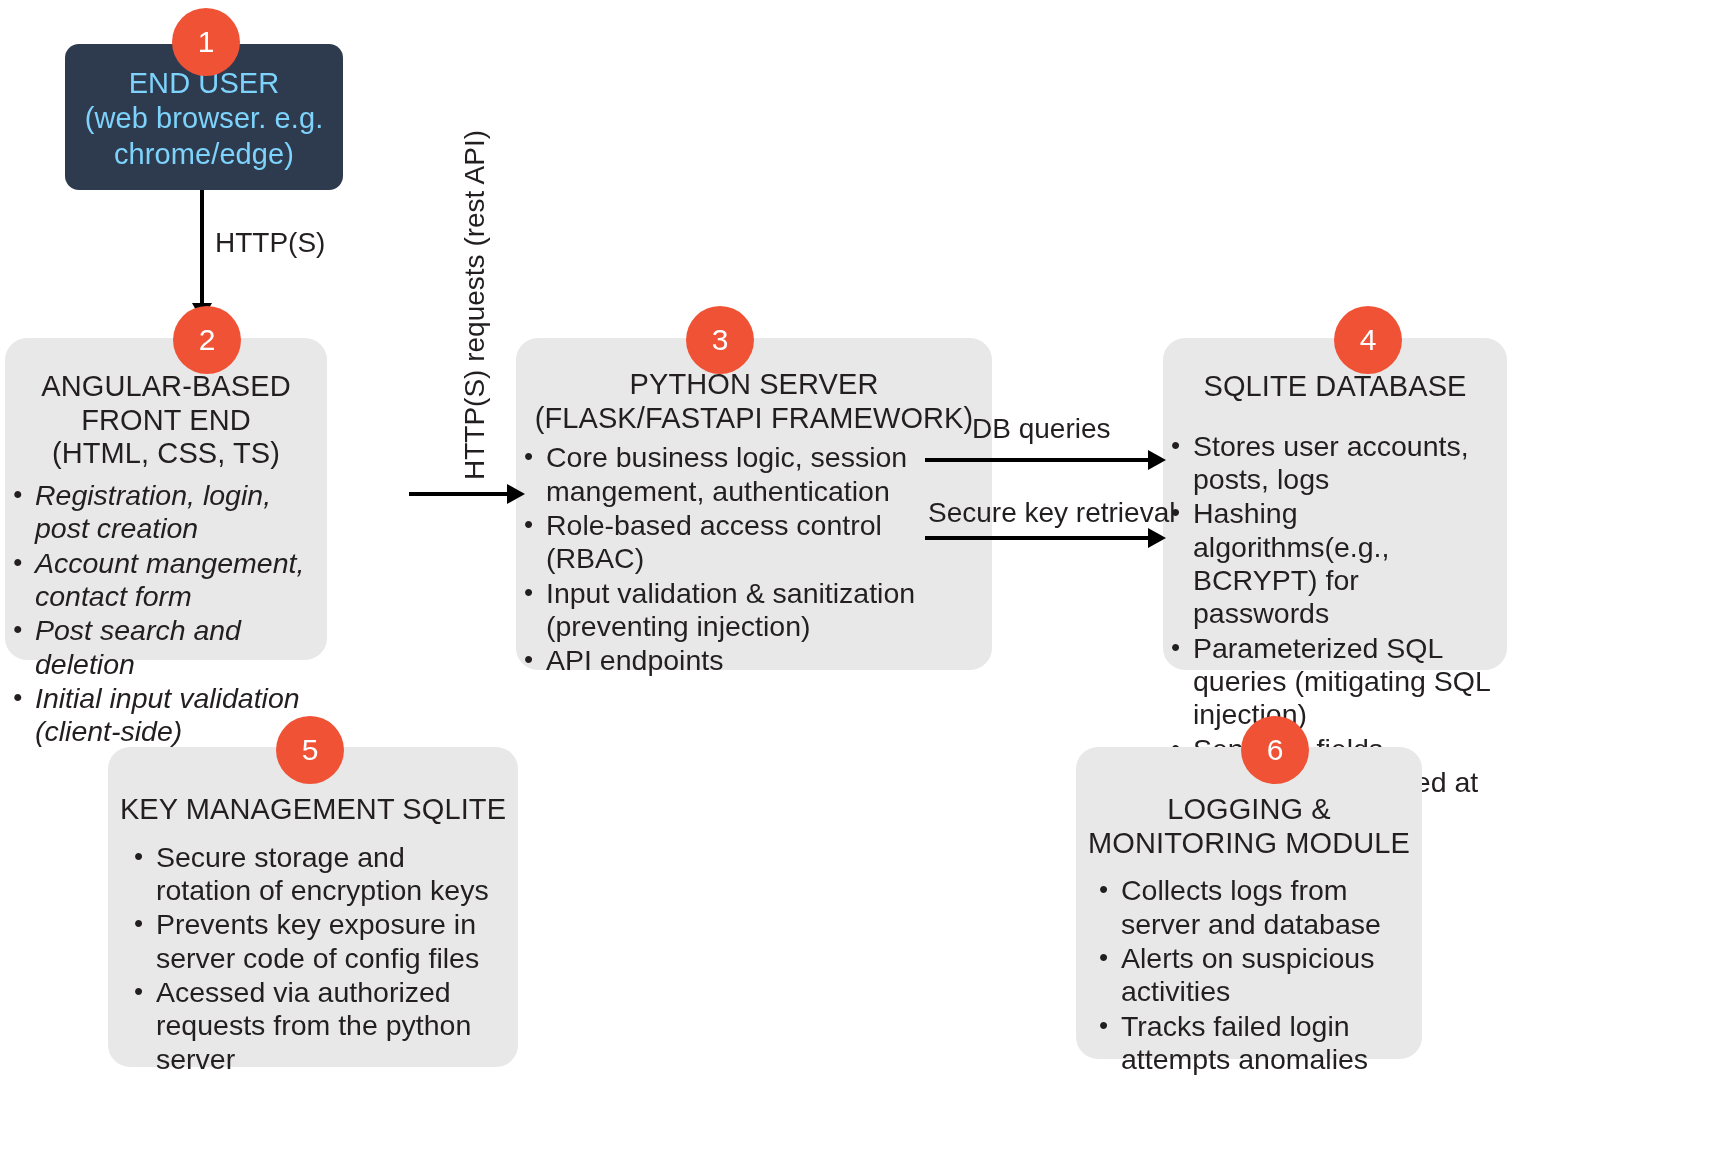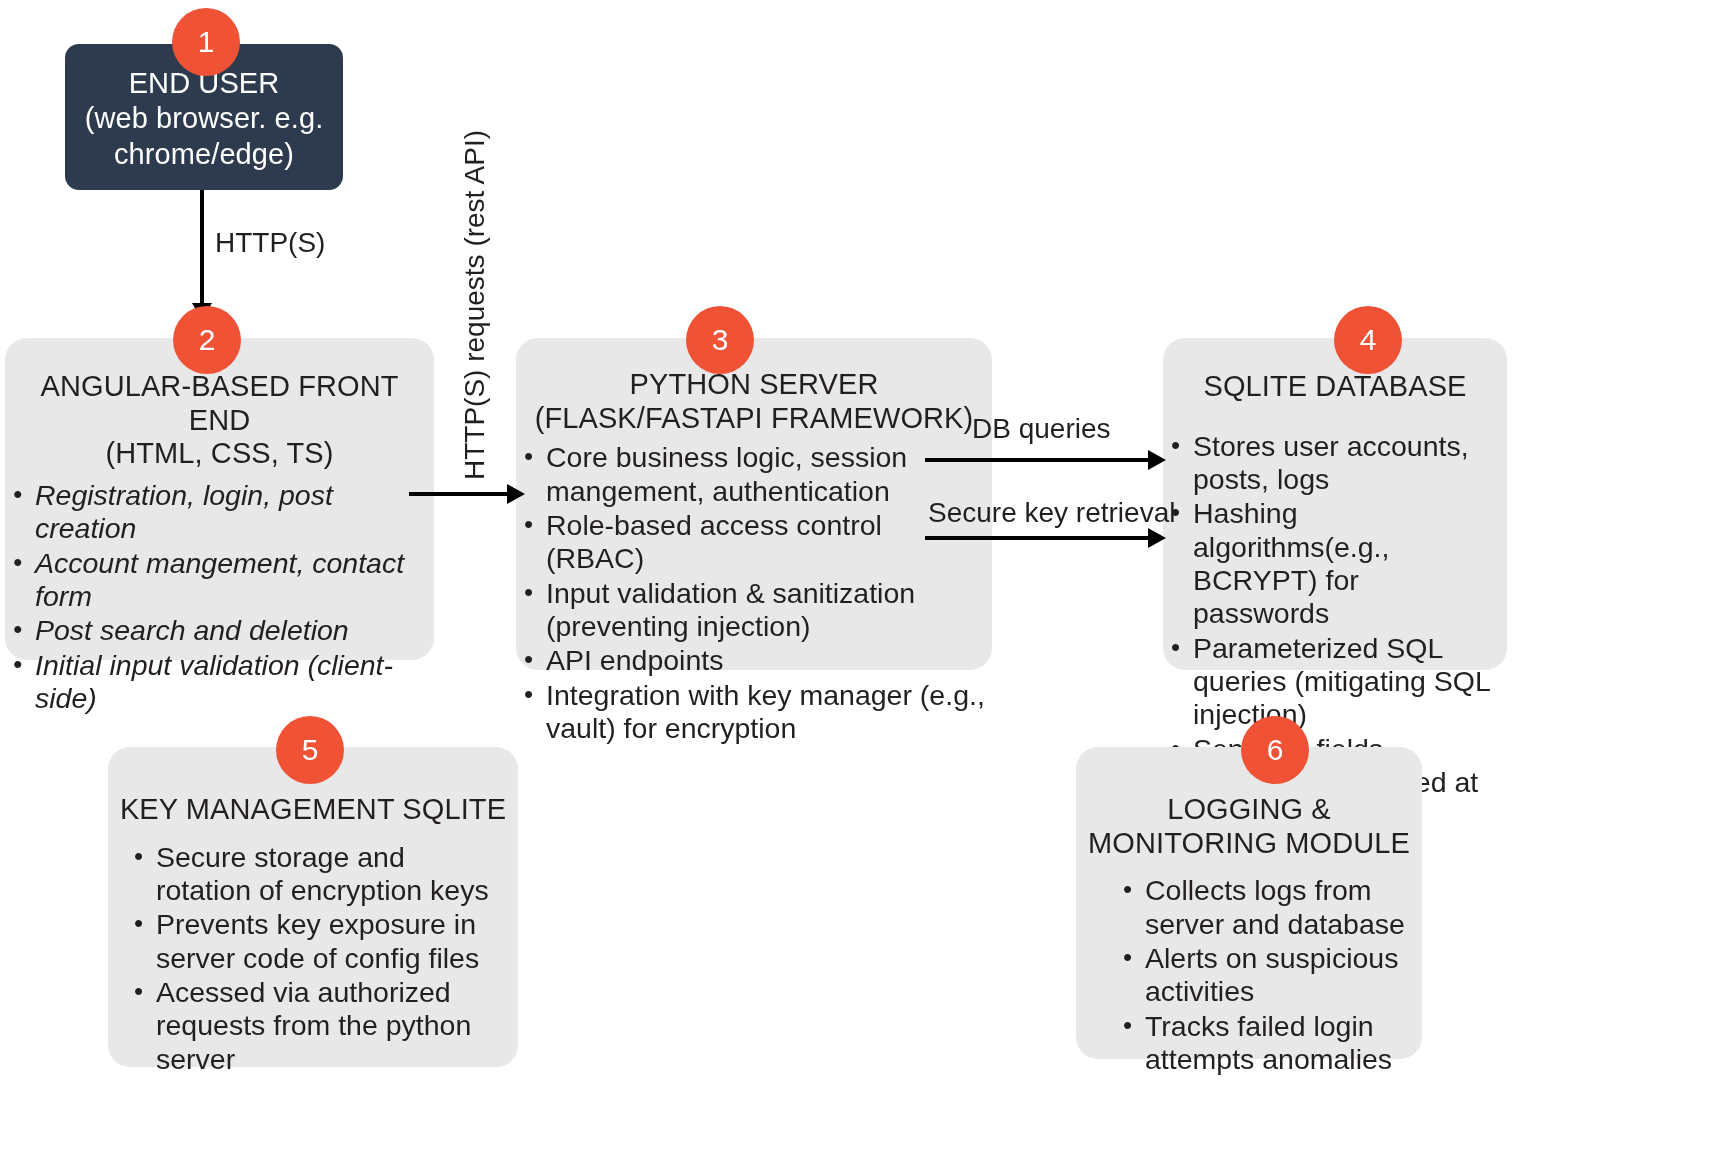--- a/index.html
+++ b/index.html
@@ -22,21 +22,21 @@
   
   .node {
     position: absolute;
     box-sizing: border-box;
     border-radius: 22px;
     background: #e8e8e8;
     padding: 0;
   }
   .node.dark {
     background: #2e3b4e;
-    color: #ffffff;
+    color: #7dd3fc;
     border-radius: 14px;
   }
   .node-title {
     text-align: center;
     font-size: 29px;
     line-height: 1.16;
     letter-spacing: 0.1px;
     white-space: pre-line;
   }
   .node.dark .node-title {
@@ -93,39 +93,39 @@
   }
   .conn-label.vertical {
     transform-origin: 0 0;
     transform: rotate(-90deg);
   }
 
   
   #node-end-user      { left: 65px;   top: 44px;   width: 278px; height: 146px; }
   #node-end-user .node-title { padding: 22px 10px 0 10px; }
 
-  #node-frontend      { left: 5px;    top: 338px;  width: 429px; height: 322px; }
+  #node-frontend      { left: 5px;    top: 338px;  width: 322px; height: 322px; }
   #node-frontend .node-title { padding: 32px 8px 0 8px; }
   #node-frontend .bullets { margin-top: 8px; padding-right: 8px; font-style: italic; }
 
   #node-python        { left: 516px;  top: 338px;  width: 476px; height: 332px; }
   #node-python .node-title { padding: 30px 6px 0 6px; }
   #node-python .bullets { margin-top: 6px; padding-right: 6px; }
 
   #node-sqlite        { left: 1163px; top: 338px;  width: 344px; height: 332px; }
   #node-sqlite .node-title { padding: 32px 8px 0 8px; }
   #node-sqlite .bullets { margin-top: 26px; padding-right: 8px; }
 
   #node-kms           { left: 108px;  top: 747px;  width: 410px; height: 320px; }
   #node-kms .node-title { padding: 46px 8px 0 8px; }
   #node-kms .bullets { margin-top: 14px; padding-left: 18px; padding-right: 14px; }
 
   #node-logging       { left: 1076px; top: 747px;  width: 346px; height: 312px; }
   #node-logging .node-title { padding: 46px 8px 0 8px; }
-  #node-logging .bullets { margin-top: 14px; padding-left: 15px; padding-right: 10px; margin-left: 24px; }
+  #node-logging .bullets { margin-top: 14px; padding-left: 15px; padding-right: 10px; }
 
   #badge-1 { left: 172px;  top: 8px;   }
   #badge-2 { left: 173px;  top: 306px; }
   #badge-3 { left: 686px;  top: 306px; }
   #badge-4 { left: 1334px; top: 306px; }
   #badge-5 { left: 276px;  top: 716px; }
   #badge-6 { left: 1241px; top: 716px; }
 
   
   #arrow-user-frontend { left: 200px; top: 190px; width: 4px; height: 115px; background: #000; }
@@ -214,21 +214,20 @@
   <div class="conn-label vertical" id="label-rest-api">HTTP(S) requests (rest API)</div>
 
   <div class="node" id="node-python">
     <div class="node-title">PYTHON SERVER
 (FLASK/FASTAPI FRAMEWORK)</div>
     <ul class="bullets">
         <li>Core business logic, session mangement, authentication</li>
         <li>Role-based access control (RBAC)</li>
         <li>Input validation &amp; sanitization (preventing injection)</li>
         <li>API endpoints</li>
-        <li>Integration with key manager (e.g., vault) for encryption</li>
       </ul>
   </div>
   <div class="badge" id="badge-3">
     <span>3</span>
   </div>
 
   <div class="conn" id="arrow-db-queries"></div>
   <div class="conn-label" id="label-db-queries">DB queries</div>
 
   <div class="conn" id="arrow-key-retrieval"></div>

